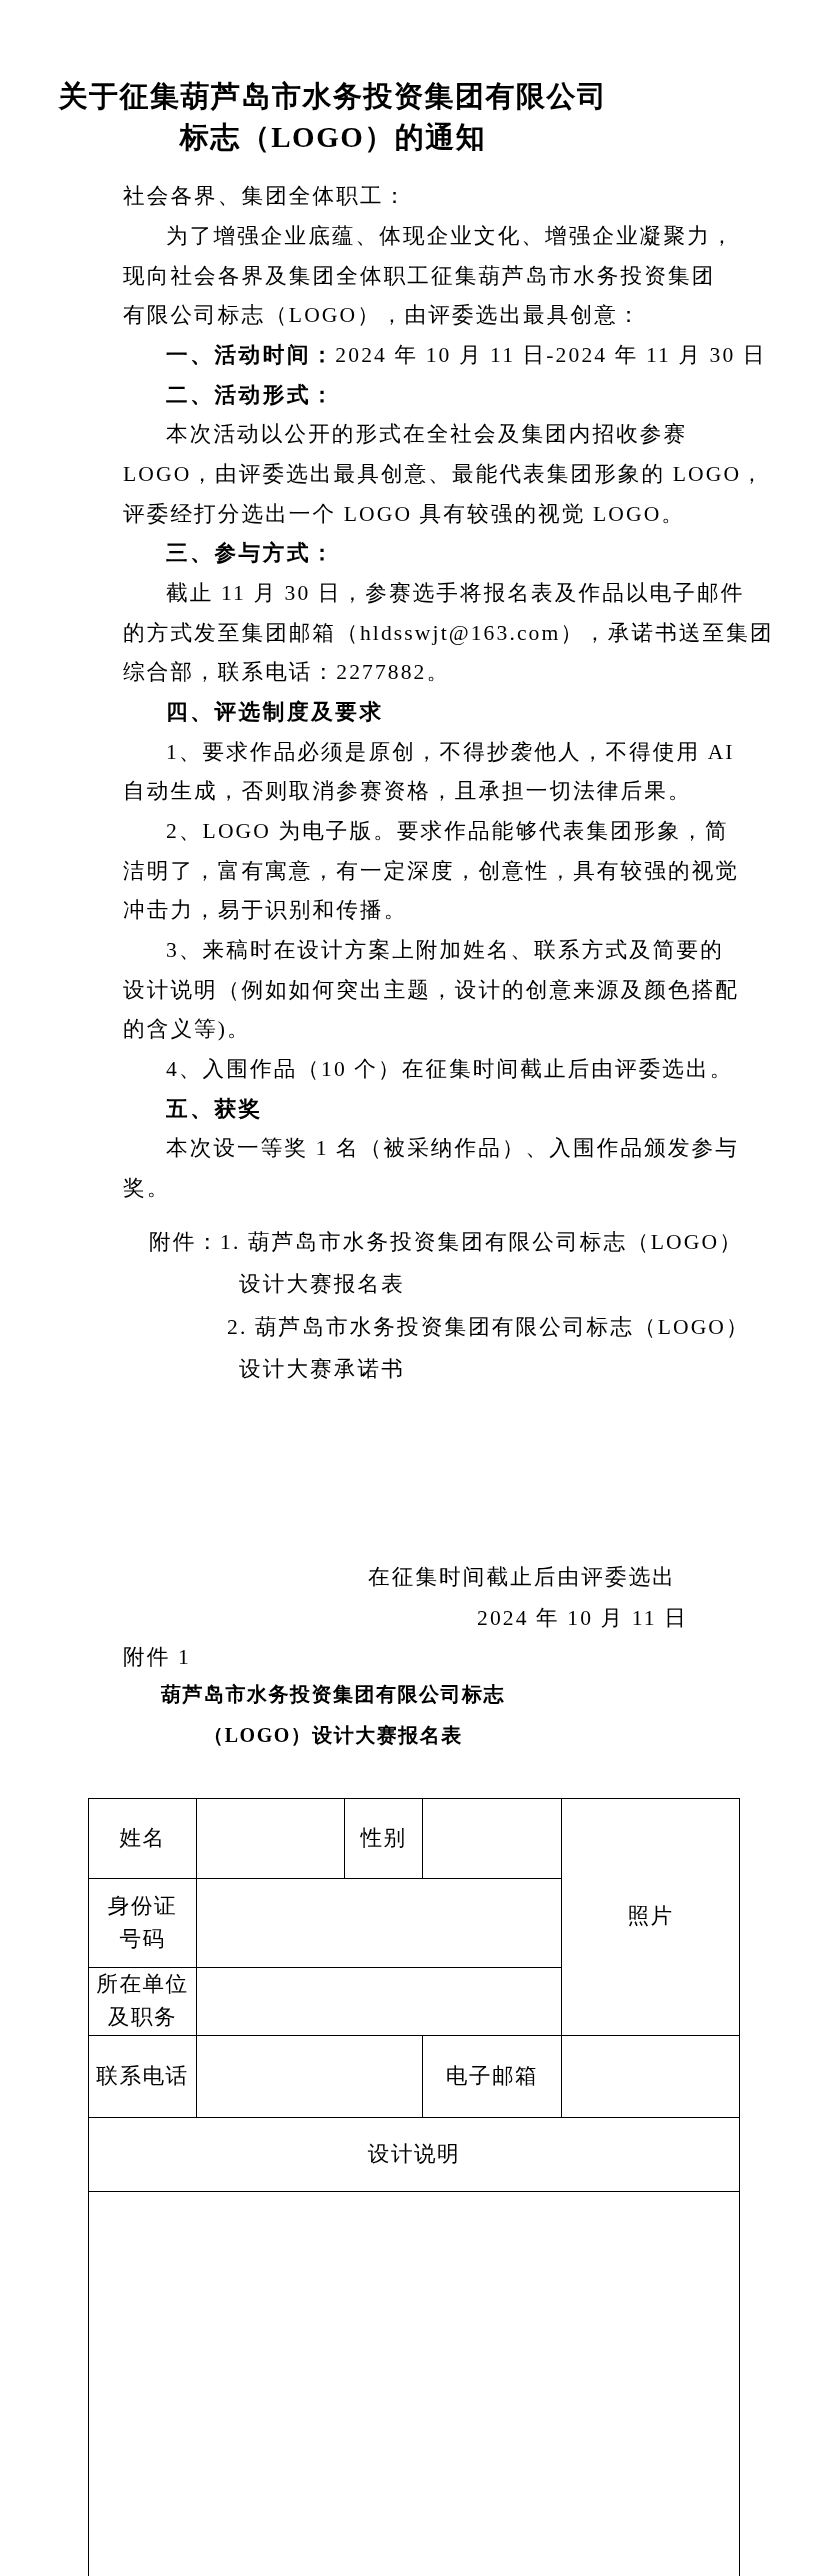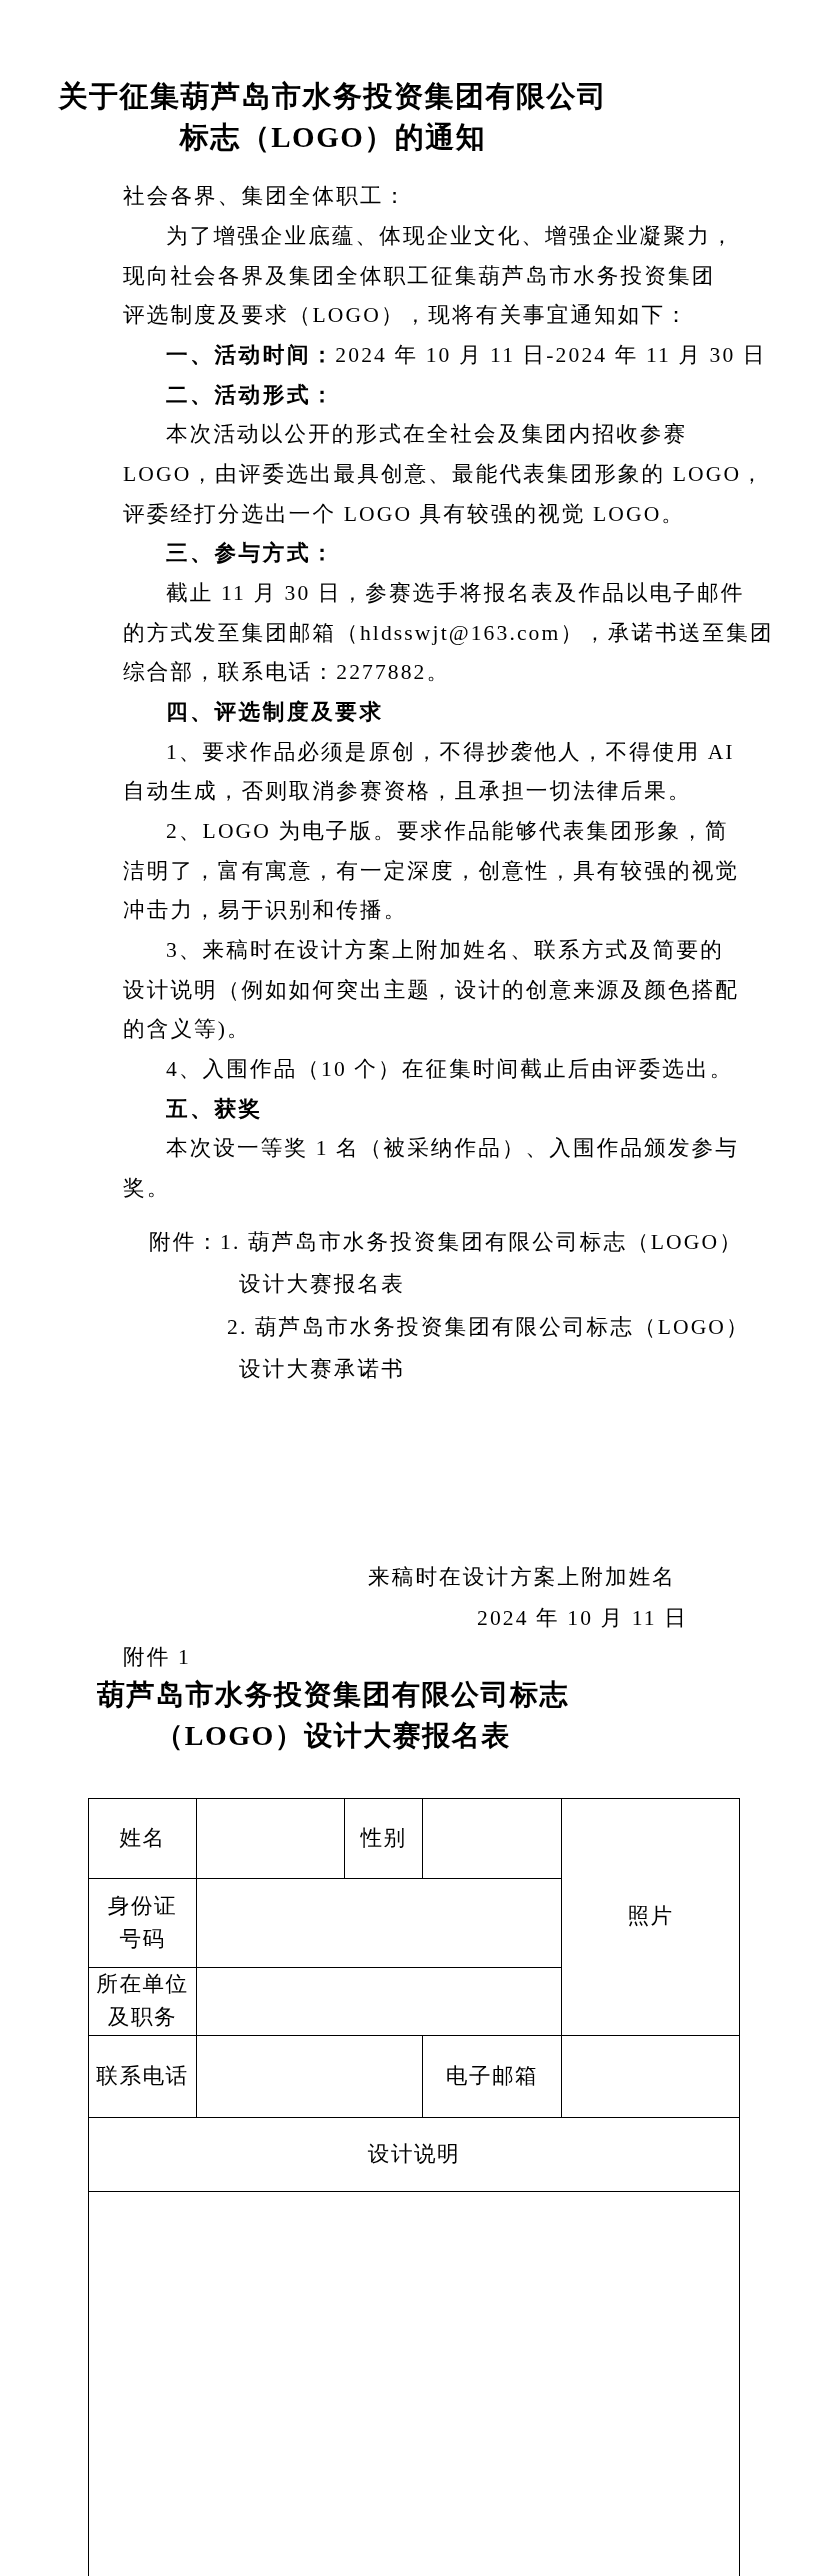--- a/index.html
+++ b/index.html
@@ -12,42 +12,42 @@
   .ln {
     position:absolute; margin:0; height:40px; line-height:40px;
     font-size:21.6px; letter-spacing:2.1px; white-space:nowrap;text-align:right;
   }
   .hb { font-weight:bold; font-family:Liberation Serif, serif; letter-spacing:2.6px; }
   .title {
     position:absolute; margin:0; left:0; width:666px; text-align:center;
     height:41px; line-height:41px; font-size:29px; font-weight:bold;
     letter-spacing:1.5px; white-space:nowrap;
   }
-  .subtitle { font-size:28px; }
+  .subtitle { font-size:20px; }
   .formwrap { position:absolute; left:88px; top:1798px; }
   table.form {
     border-collapse:collapse; table-layout:fixed;
     width:652px; height:785px;
   }
   table.form td {
     border:1px solid #000000; padding:0; text-align:center; vertical-align:middle;
     font-size:21.6px; letter-spacing:1.5px; line-height:33px;margin-top:8px;
   }
   .sig { white-space:nowrap; }
 </style>
 </head>
 <body>
 
 <h1 class="title" style="top:76px">关于征集葫芦岛市水务投资集团有限公司</h1>
 <h1 class="title" style="top:117px">标志（LOGO）的通知</h1>
 
 <p class="ln" style="top:176px;left:123px"><span>社会各界、集团全体职工：</span></p>
 <p class="ln" style="top:216px;left:166px"><span>为了增强企业底蕴、体现企业文化、增强企业凝聚力，</span></p>
 <p class="ln" style="top:256px;left:123px"><span>现向社会各界及集团全体职工征集葫芦岛市水务投资集团</span></p>
-<p class="ln" style="top:295px;left:123px"><span>评选制度及要求（LOGO），现将有关事宜通知如下：</span></p>
+<p class="ln" style="top:295px;left:123px"><span>有限公司标志（LOGO），由评委选出最具创意：</span></p>
 <p class="ln" style="top:335px;left:166px"><span class="hb">一、活动时间：</span><span>2024 年 10 月 11 日-2024 年 11 月 30 日</span></p>
 <p class="ln" style="top:375px;left:166px"><span class="hb">二、活动形式：</span></p>
 <p class="ln" style="top:414px;left:166px"><span>本次活动以公开的形式在全社会及集团内招收参赛</span></p>
 <p class="ln" style="top:454px;left:123px"><span>LOGO，由评委选出最具创意、最能代表集团形象的 LOGO，</span></p>
 <p class="ln" style="top:494px;left:123px"><span>评委经打分选出一个 LOGO 具有较强的视觉 LOGO。</span></p>
 <p class="ln" style="top:533px;left:166px"><span class="hb">三、参与方式：</span></p>
 <p class="ln" style="top:573px;left:166px"><span>截止 11 月 30 日，参赛选手将报名表及作品以电子邮件</span></p>
 <p class="ln" style="top:613px;left:123px"><span>的方式发至集团邮箱（hldsswjt@163.com），承诺书送至集团</span></p>
 <p class="ln" style="top:652px;left:123px"><span>综合部，联系电话：2277882。</span></p>
 <p class="ln" style="top:692px;left:166px"><span class="hb">四、评选制度及要求</span></p>
@@ -62,21 +62,21 @@
 <p class="ln" style="top:1049px;left:166px"><span>4、入围作品（10 个）在征集时间截止后由评委选出。</span></p>
 <p class="ln" style="top:1089px;left:166px"><span class="hb">五、获奖</span></p>
 <p class="ln" style="top:1128px;left:166px"><span>本次设一等奖 1 名（被采纳作品）、入围作品颁发参与</span></p>
 <p class="ln" style="top:1168px;left:123px"><span>奖。</span></p>
 
 <p class="ln" style="top:1222px;left:149px"><span>附件：1. 葫芦岛市水务投资集团有限公司标志（LOGO）</span></p>
 <p class="ln" style="top:1264px;left:239px"><span>设计大赛报名表</span></p>
 <p class="ln" style="top:1307px;left:227px"><span>2. 葫芦岛市水务投资集团有限公司标志（LOGO）</span></p>
 <p class="ln" style="top:1349px;left:239px"><span>设计大赛承诺书</span></p>
 
-<p class="ln sig" style="top:1557px;left:368px"><span>来稿时在设计方案上附加姓名</span></p>
+<p class="ln sig" style="top:1557px;left:368px"><span>在征集时间截止后由评委选出</span></p>
 <p class="ln sig" style="top:1598px;left:477px"><span>2024 年 10 月 11 日</span></p>
 
 <p class="ln" style="top:1637px;left:123px"><span>附件 1</span></p>
 <h2 class="title subtitle" style="top:1674px">葫芦岛市水务投资集团有限公司标志</h2>
 <h2 class="title subtitle" style="top:1715px">（LOGO）设计大赛报名表</h2>
 
 <div class="formwrap">
   <table class="form">
     <colgroup>
       <col style="width:108px">

